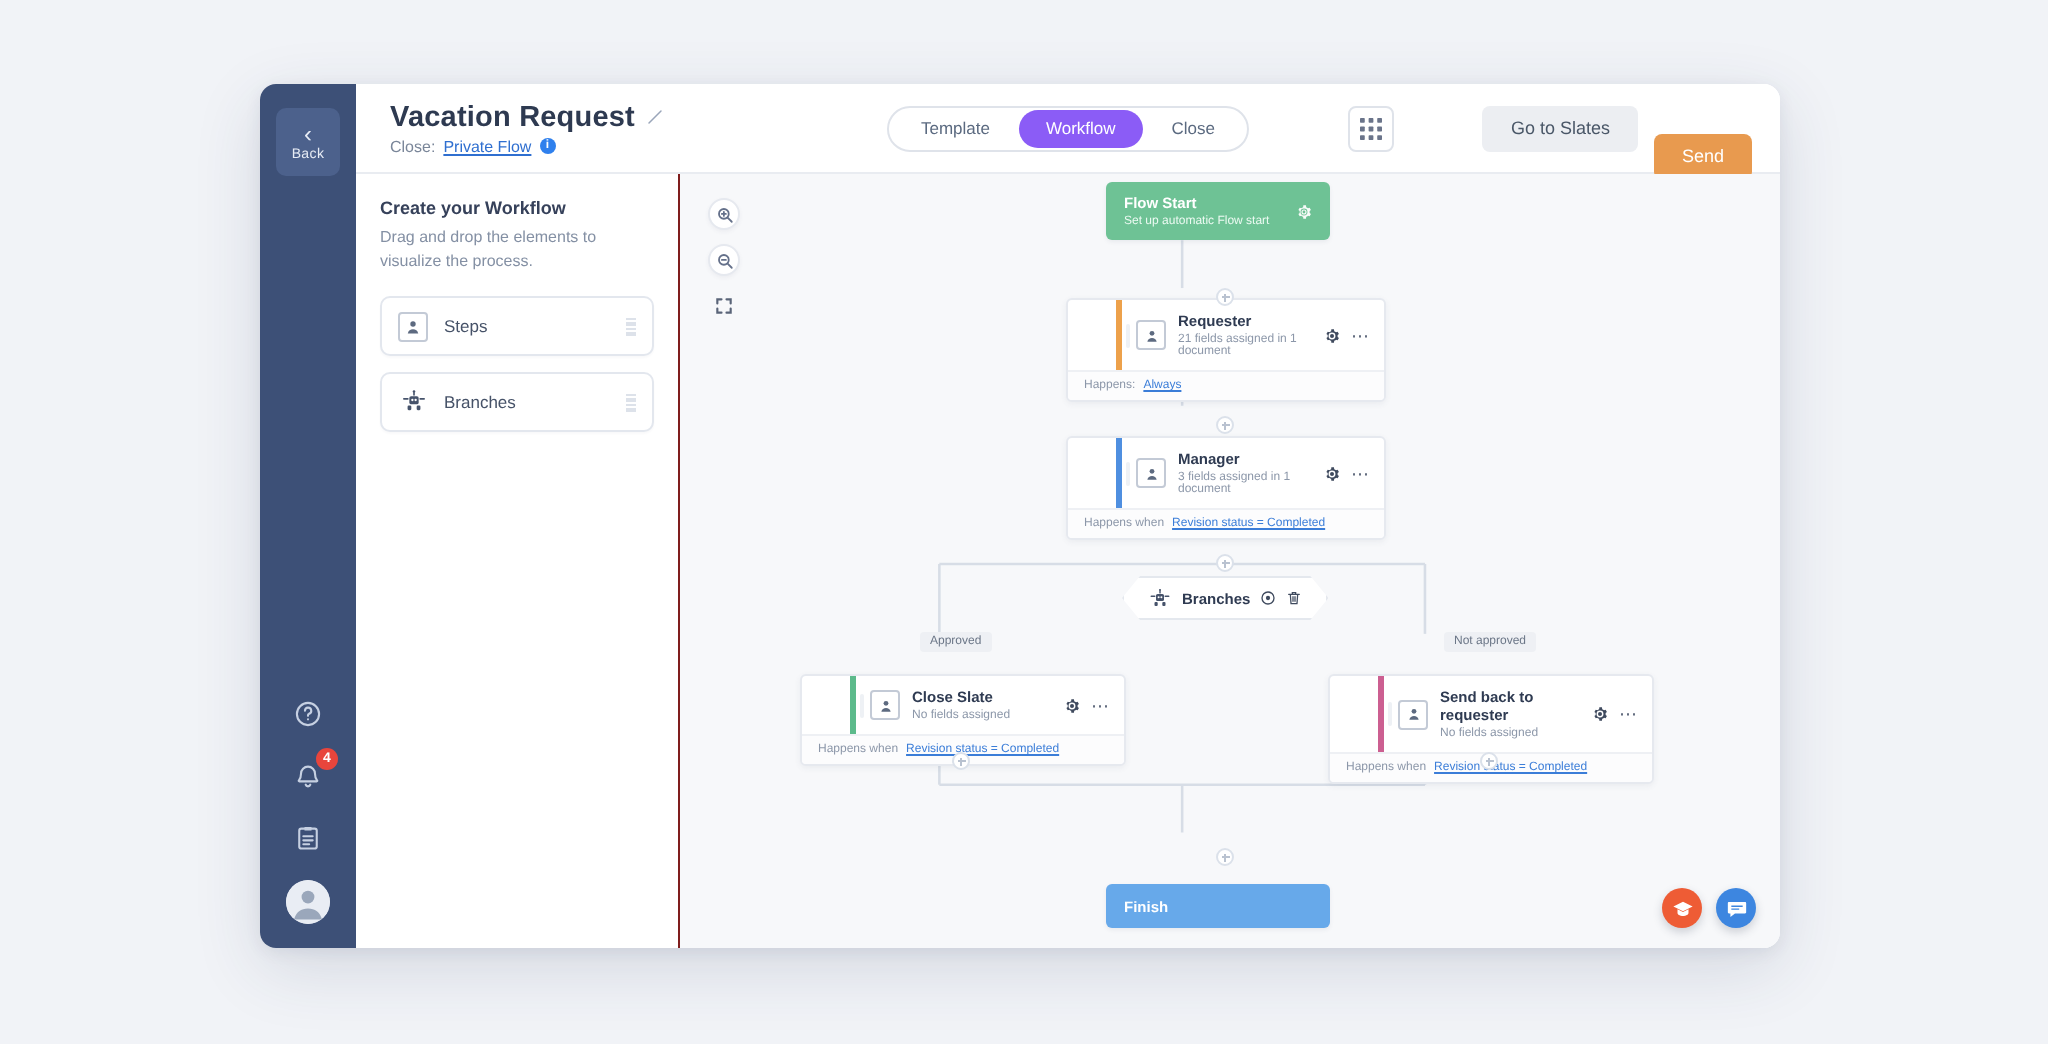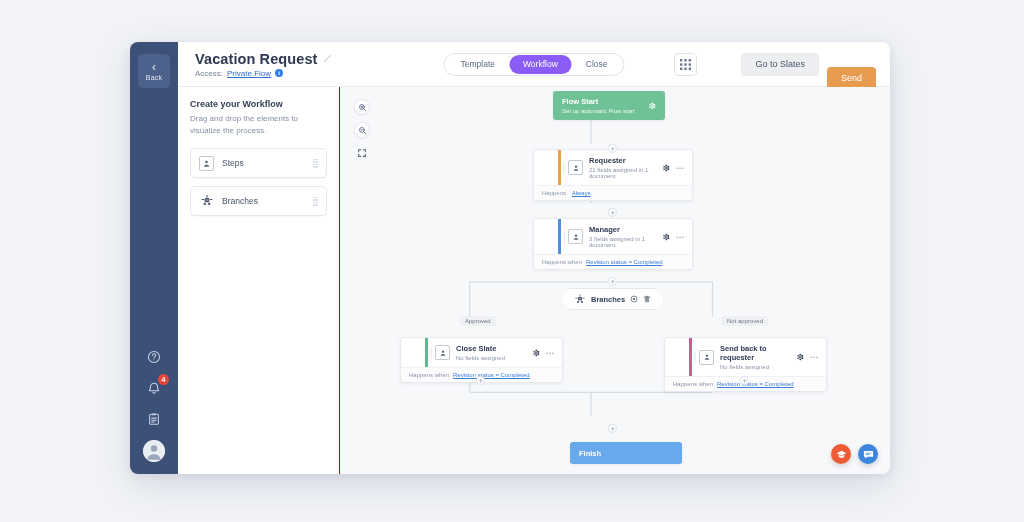--- a/index.html
+++ b/index.html
@@ -315,21 +315,21 @@
         <div class="title-block">
           <div class="title-row">
             <span class="doc-title">Vacation Request</span>
             <span class="pencil">
               <svg width="9" height="9" viewBox="0 0 24 24" fill="none" stroke="#9aa6ba" stroke-width="2" stroke-linecap="round">
                 <path d="M4 20 L20 4"></path>
               </svg>
             </span>
           </div>
           <div class="access-row">
-            <span class="access-label">Access:</span>
+            <span class="access-label">Close:</span>
             <span class="access-link">Private Flow</span>
             <span class="info-dot">i</span>
           </div>
         </div>
 
         <div class="seg-wrap">
           <div class="seg">Template</div>
           <div class="seg active">Workflow</div>
           <div class="seg">Close</div>
         </div>
@@ -642,21 +642,21 @@
                   <span class="foot-label">Happens when</span>
                   <span class="foot-link">Revision status = Completed</span>
                 </div>
               </div>
             </div>
 
             <div class="plus" style="left:136px; top:289px;"></div>
             <div class="plus" style="left:400px; top:289px;"></div>
             <div class="plus" style="left:268px; top:337px;"></div>
 
-            <div class="node" style="left:230px; top:355px; width:112px;">
+            <div class="node" style="left:213px; top:355px; width:112px;">
               <div class="banner banner-blue" style="height:22px;">
                 <div class="banner-title">Finish</div>
               </div>
             </div>
           </div>
 
           
           <div class="fabs">
             <div class="fab fab-orange">
               <svg width="11" height="11" viewBox="0 0 24 24" fill="#fff">

